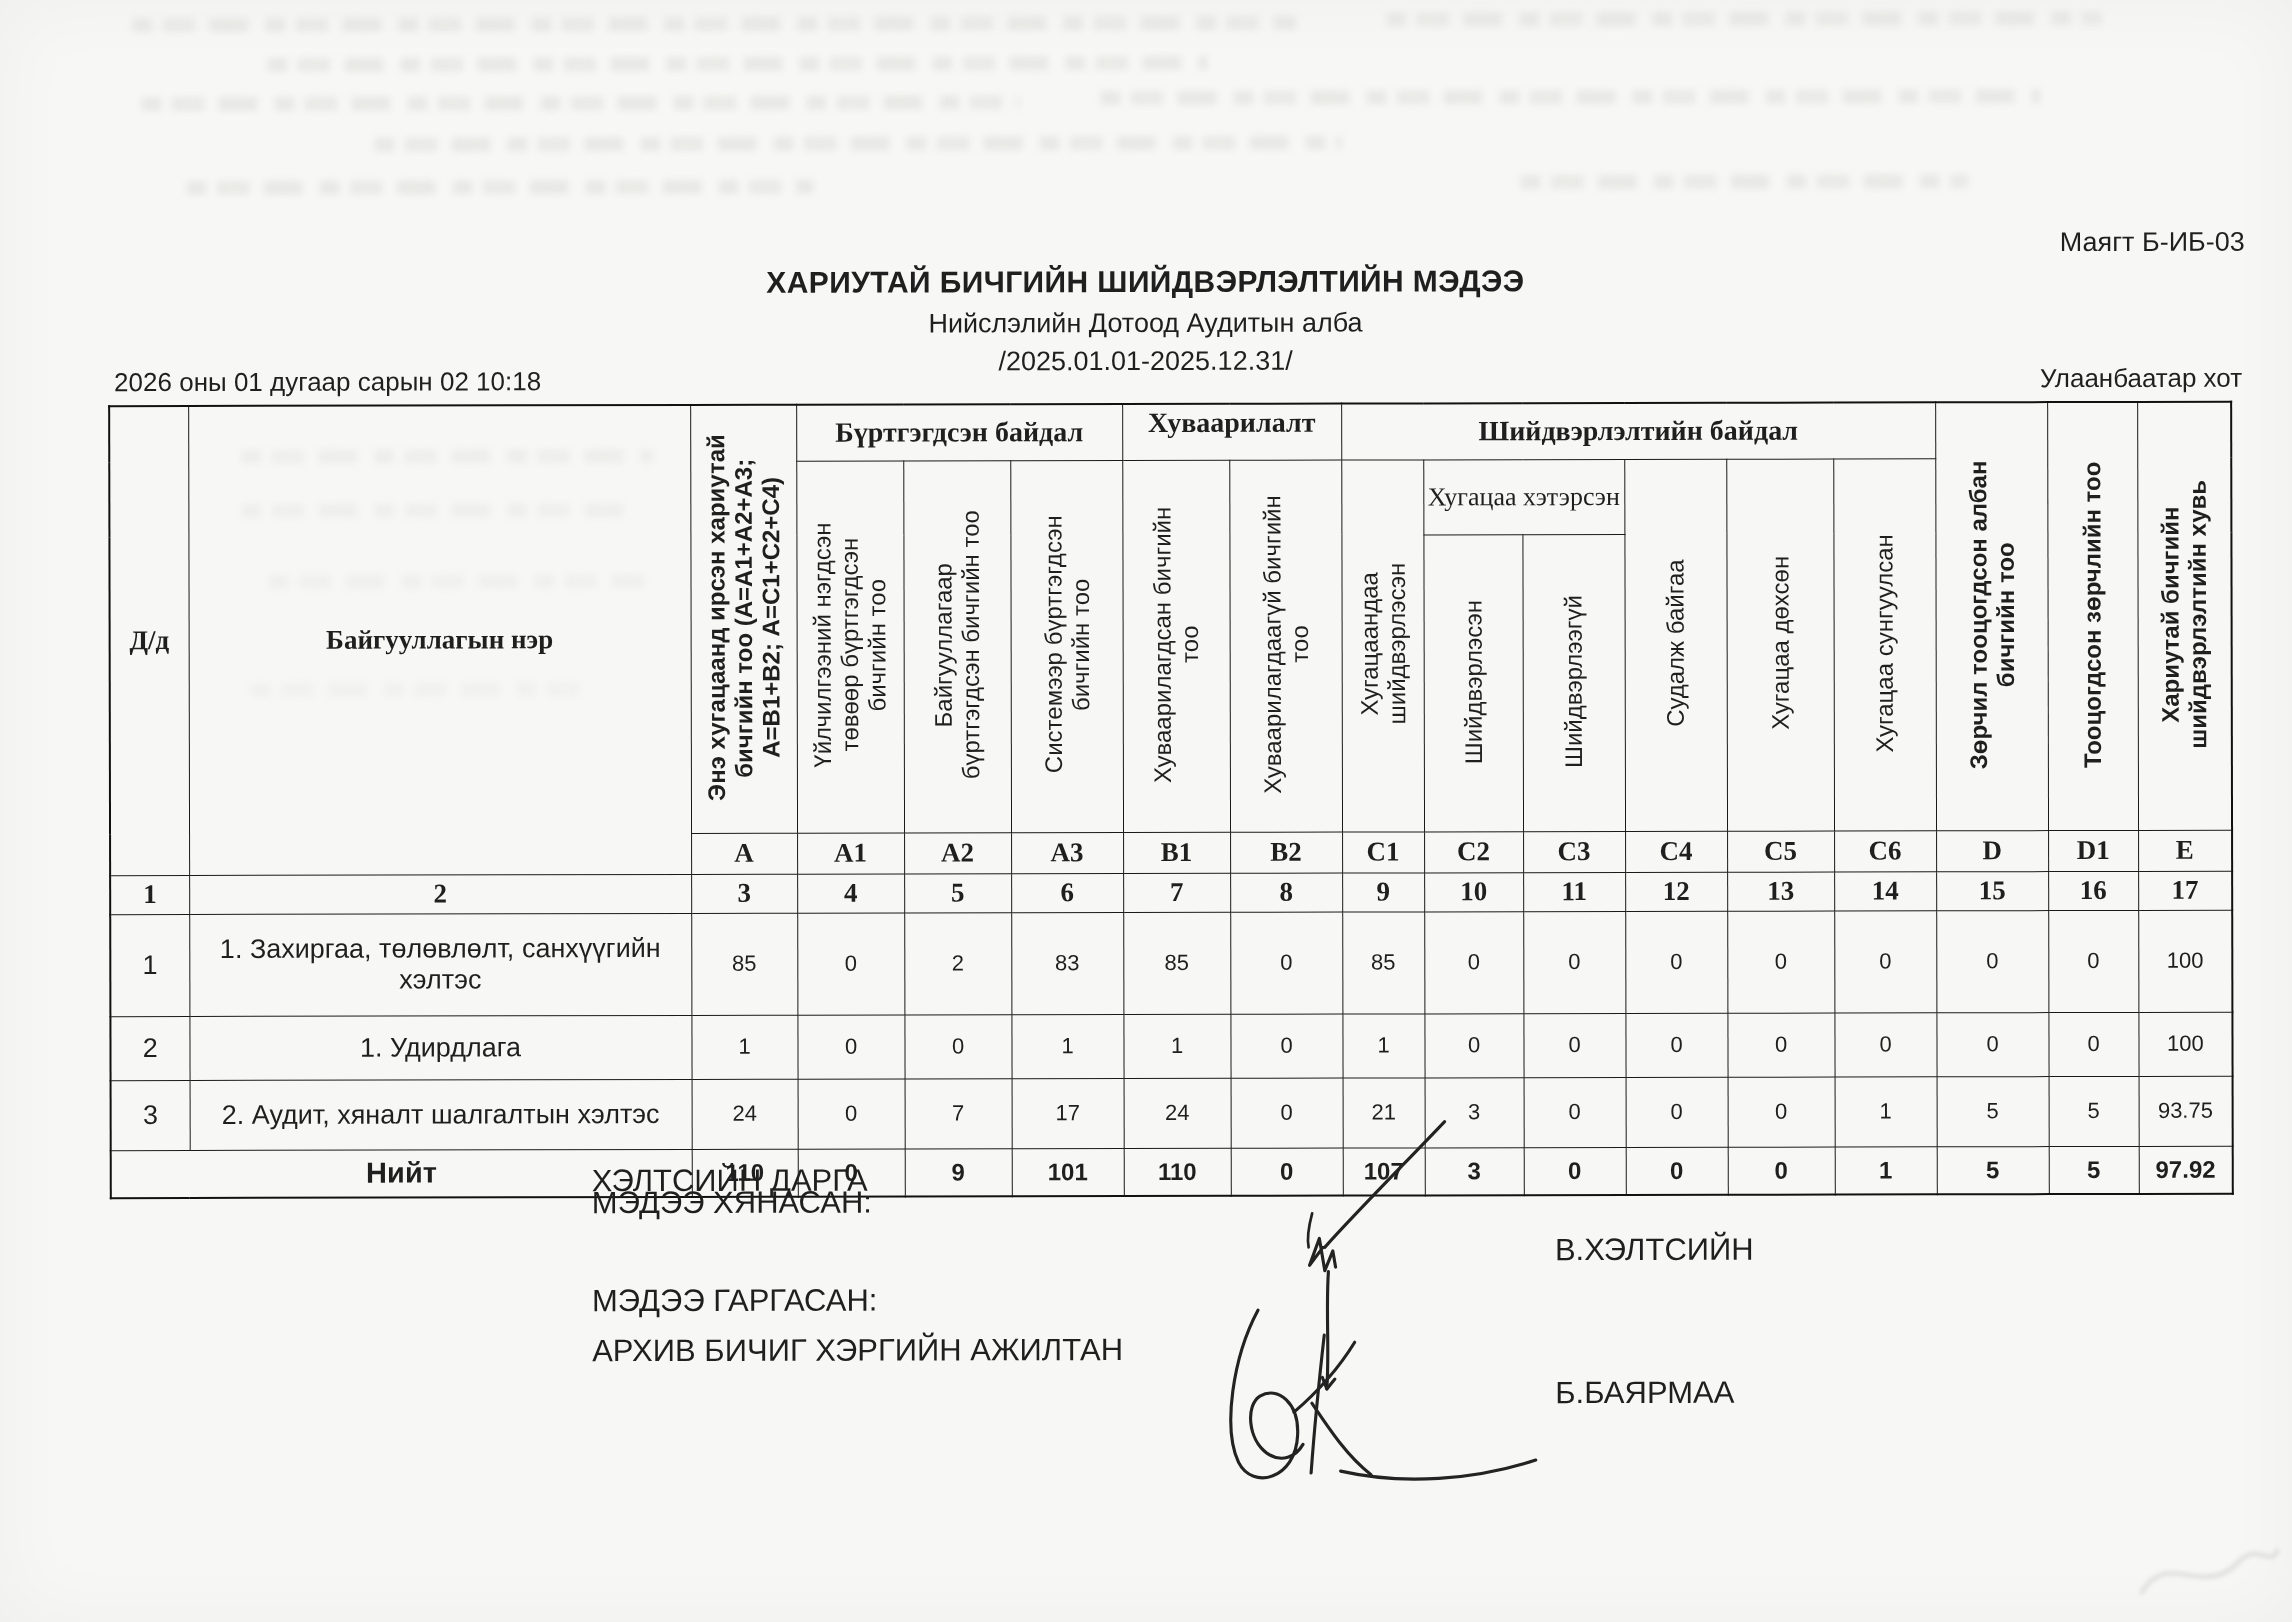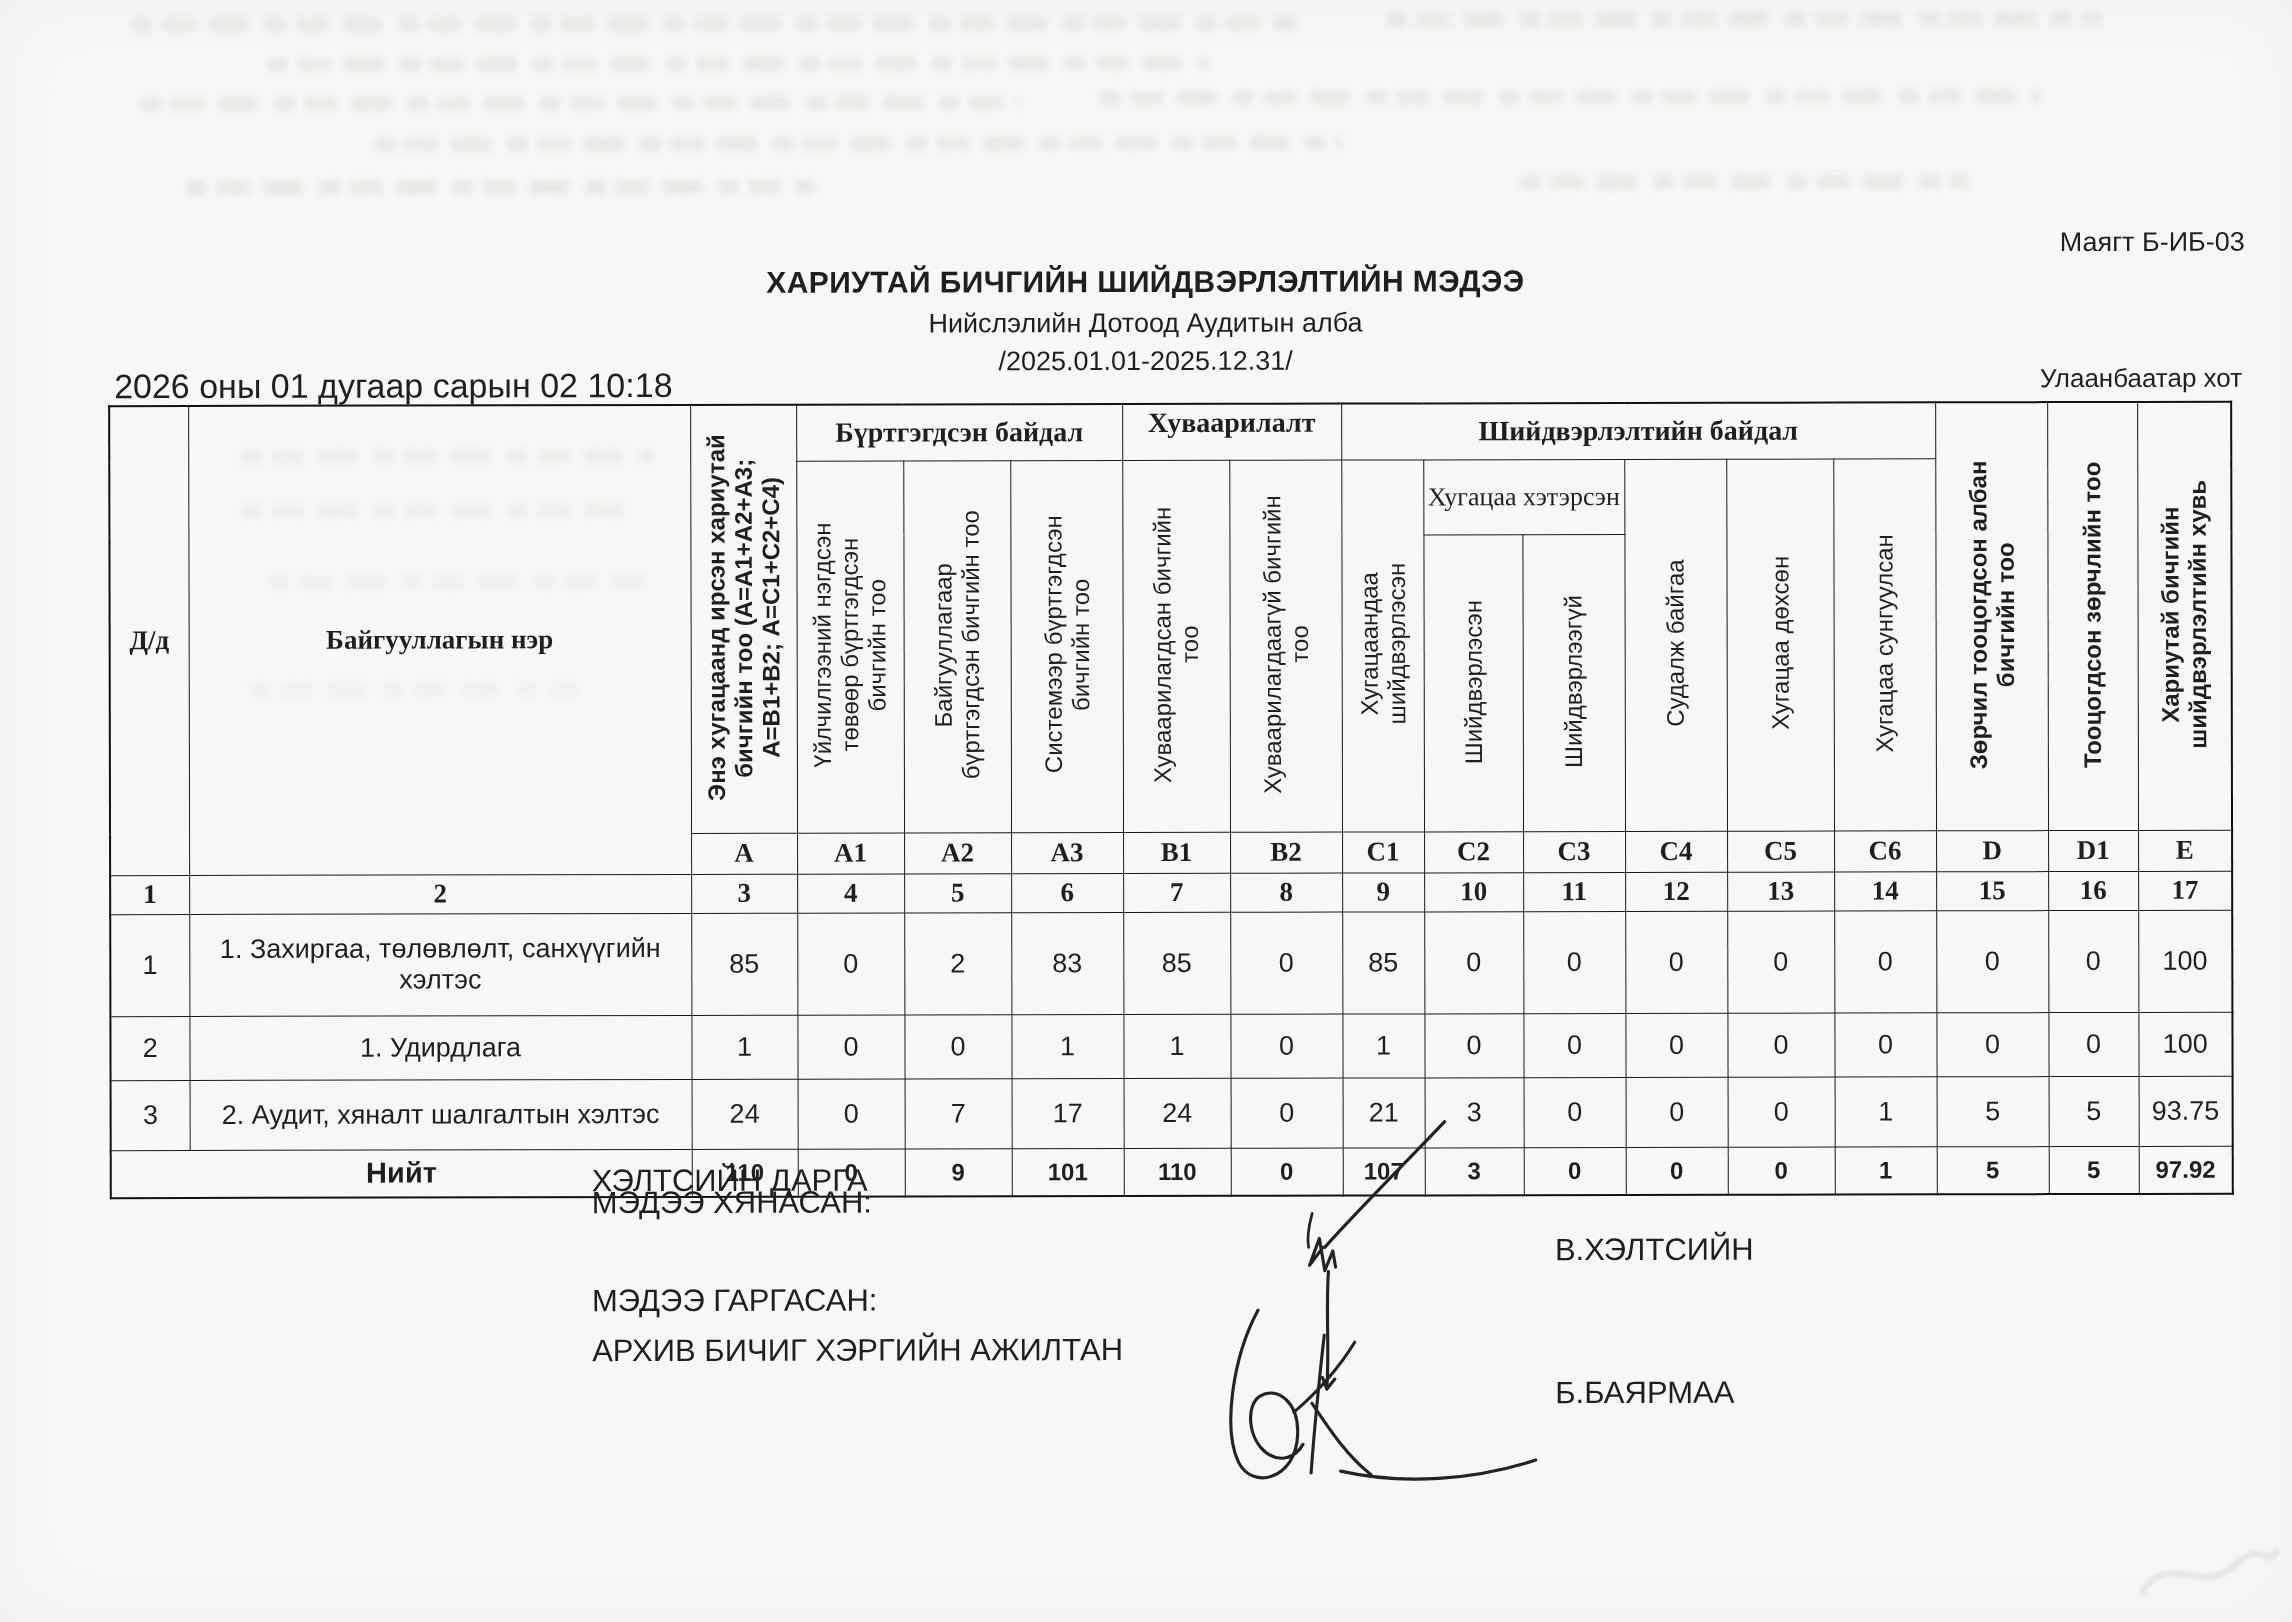--- a/index.html
+++ b/index.html
@@ -14,21 +14,21 @@
   .smudge{
     position:absolute;height:14.3px;filter:blur(3.6px);opacity:.7;z-index:1;
     background:repeating-linear-gradient(90deg,#e2e2df 0 19.7px,transparent 19.7px 30px,
       #e4e4e1 30px 63px,transparent 63px 77px,#e2e2df 77px 116px,transparent 116px 133px);
   }
   
   .form-code{position:absolute;top:229px;right:47px;font-weight:normal;font-size:27px;z-index:2;}
   .title{position:absolute;top:265px;left:0;width:100%;text-align:center;font-weight:bold;font-size:30px;letter-spacing:0.4px;z-index:2;}
   .subtitle{position:absolute;top:308px;left:0;width:100%;text-align:center;font-size:27px;z-index:2;}
   .period{position:absolute;top:346px;left:0;width:100%;text-align:center;font-size:27px;z-index:2;}
-  .meta-date{position:absolute;top:365px;left:115px;font-size:34px;z-index:2;}
+  .meta-date{position:absolute;top:365px;left:115px;font-size:26px;z-index:2;}
   .meta-city{position:absolute;top:365px;right:50px;font-size:26px;z-index:2;}
   
   table.report{
     position:absolute;left:109px;top:403px;width:2123px;z-index:2;
     border-collapse:collapse;table-layout:fixed;background:transparent;
   }
   table.report th,table.report td{
     border:1.8px solid #1a1a1a;padding:1.8px;vertical-align:middle;text-align:center;
     overflow:hidden;
   }
@@ -46,21 +46,21 @@
   .group-h{font-family:"Liberation Serif",serif;font-weight:bold;font-size:28px;}
   .overdue-h{font-family:"Liberation Serif",serif;font-size:26px;text-align:left;padding:5.4px 9px;vertical-align:top;font-weight:normal;margin-top:26px;}
   .rot{display:inline-block;writing-mode:vertical-rl;transform:rotate(180deg);
        line-height:1.14;font-size:24px;font-weight:normal;}
   .rot.b{font-weight:bold;}
   .h440{height:390px;}
   .h340{height:301px;}
   .h300{height:269px;}
   .letters-row th{font-family:"Liberation Serif",serif;font-weight:bold;font-size:27px;}
   .numbers-row td{font-family:"Liberation Serif",serif;font-weight:bold;font-size:27px;}
-  .val{font-size:27px;}
+  .val{font-size:22px;}
   .org-cell{text-align:left;padding-left:12.5px;font-size:27px;}
   .rowno{font-size:27px;}
   .total-label{font-weight:bold;font-size:29px;}
   .total-val{font-weight:bold;font-size:24px;}
   
   .f-line{position:absolute;font-size:31px;z-index:2;white-space:nowrap;}
   
   .sig{position:absolute;z-index:3;}
   .scribble{position:absolute;z-index:1;filter:blur(2.2px);opacity:.65;}
 </style>

